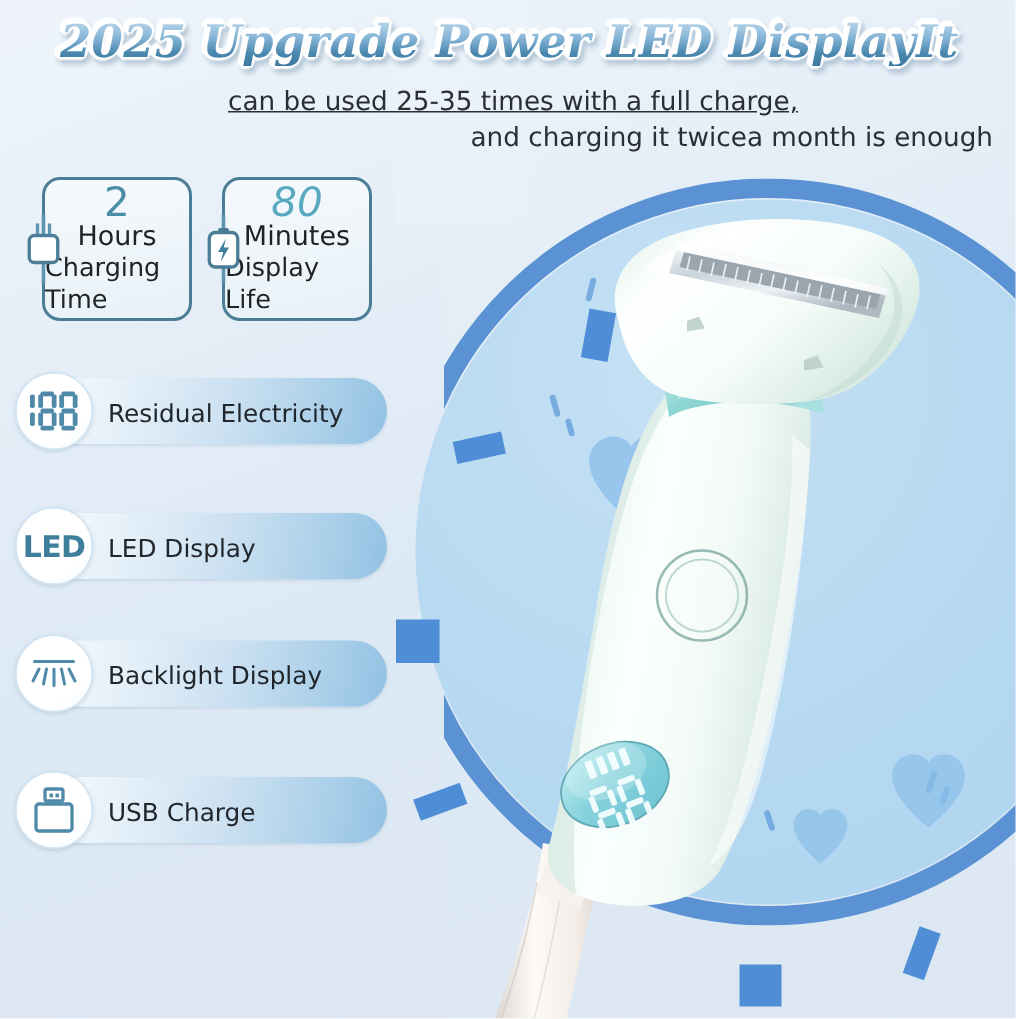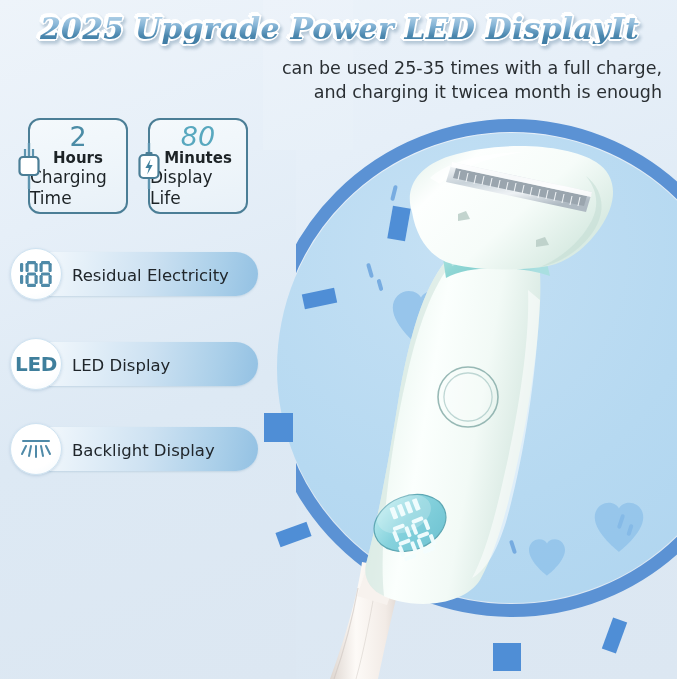--- a/index.html
+++ b/index.html
@@ -84,21 +84,21 @@
             drop-shadow(1.4px -1.2px 0px #ffffff) drop-shadow(-1.2px 1.4px 0px #ffffff)
             drop-shadow(2px 3px 1.5px rgba(120,150,175,.45));
   }
   .subline {
     position: absolute;
     left: 22px; width: 640px;
     font-size: 17.5px;
     color: #2a2f33;
     line-height: 1.28;
   }
-  .subline.row1 { top: 57px; text-align: right; }
+  .subline.row1 { top: 57px; text-align: center; text-decoration: underline; }
   .subline.row2 { top: 81px; text-align: right; }
 
   
   .spec-box {
     position: absolute;
     border: 2px solid #4b7e96;
     border-radius: 12px;
     background: linear-gradient(170deg, #f4f9fc 0%, #eef5fa 55%, #e8f1f8 100%);
     display: flex; flex-direction: column;
     align-items: center; justify-content: center;
@@ -106,22 +106,22 @@
   }
   #spec-1 { left: 28px; top: 118px; width: 100px; height: 96px; }
   #spec-2 { left: 148px; top: 118px; width: 100px; height: 96px; }
   .spec-value {
     font-size: 27px; line-height: .95;
     color: #4b8ca6; font-weight: 400;
     margin-bottom: 1px;
   }
   #spec-2 .spec-value { color: #58a8bf; font-style: italic; }
   .spec-unit {
-    font-size: 15px; line-height: 1.02;
-    color: #1d2326; font-weight: 700;
+    font-size: 18px; line-height: 1.02;
+    color: #1d2326; font-weight: 400;
   }
   .spec-label {
     font-size: 17px; line-height: 1.25;
     color: #1d2326; margin-top: 1px;
   }
   
   .spec-icon {
     position: absolute;
     width: 26px; height: 46px;
     z-index: 4;
@@ -448,15 +448,27 @@
           <line x1="11" y1="10" x2="9" y2="20"></line>
           <line x1="16" y1="10" x2="16" y2="21"></line>
           <line x1="21" y1="10" x2="23" y2="20"></line>
           <line x1="26" y1="10" x2="30" y2="18"></line>
         </g>
       </svg>
     </div>
     <span class="flabel">Backlight Display</span>
   </div>
 
+  <div class="feature" id="feature-3">
+    <div class="pill"></div>
+    <div class="circ">
+      <svg width="28" height="32" viewBox="0 0 28 32" aria-hidden="true">
+        <rect x="8" y="2" width="12" height="8" rx="1.4" fill="none" stroke="#4f8aa8" stroke-width="2.2"></rect>
+        <rect x="11" y="5" width="2.3" height="2.6" fill="#4f8aa8"></rect>
+        <rect x="15" y="5" width="2.3" height="2.6" fill="#4f8aa8"></rect>
+        <path d="M4 12 h20 a2 2 0 0 1 2 2 v14 a2 2 0 0 1 -2 2 h-20 a2 2 0 0 1 -2 -2 v-14 a2 2 0 0 1 2 -2 z" fill="none" stroke="#4f8aa8" stroke-width="2.2"></path>
+      </svg>
+    </div>
+    <span class="flabel">USB Charge</span>
+  </div>
 
 
 </div>
 
 </body></html>

